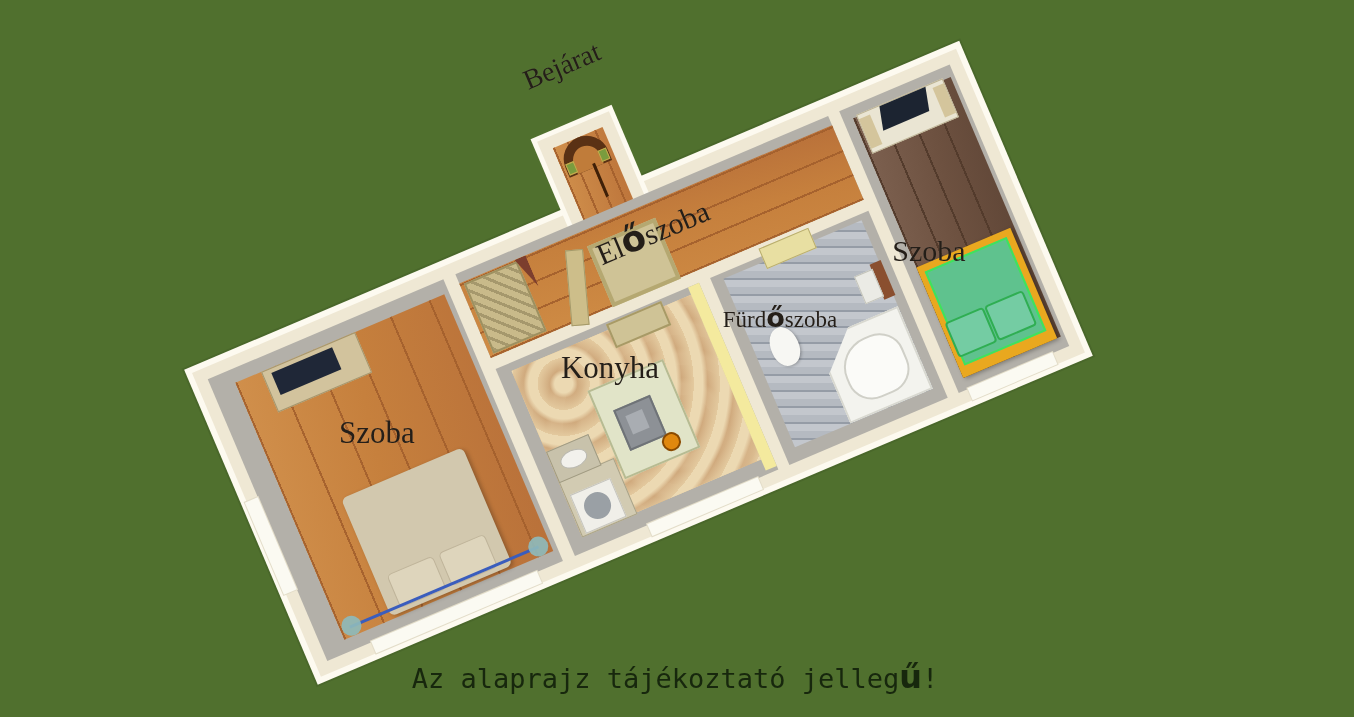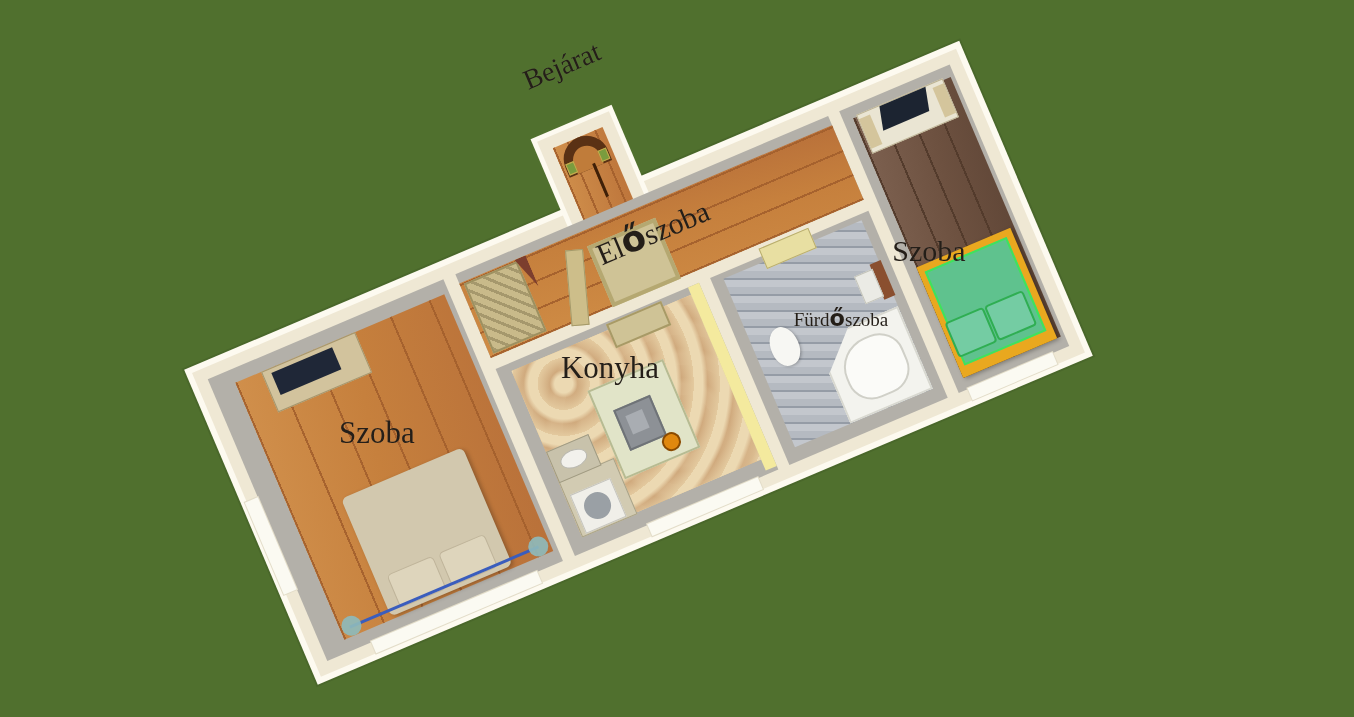--- a/index.html
+++ b/index.html
@@ -138,21 +138,21 @@
   .pg1{left:4px;} .pg2{left:47px;}
   
   .label{
     position:absolute;z-index:5;color:var(--label-text);
     white-space:nowrap;transform:translate(-50%,-50%);
     text-shadow:0 0 1px rgba(255,255,255,.15);
   }
   .label-entrance{left:562px;top:66px;font-size:28px;transform:translate(-50%,-50%) rotate(-23deg);}
   .label-hall{left:653px;top:233px;font-size:30px;transform:translate(-50%,-50%) rotate(-23deg);}
   .label-room-right{left:929px;top:251px;font-size:30px;}
-  .label-bathroom{left:841px;top:320px;font-size:19px;}
+  .label-bathroom{left:780px;top:320px;font-size:23px;}
   .label-kitchen{left:610px;top:368px;font-size:31px;}
   .label-room-left{left:377px;top:433px;font-size:31px;}
   .caption{
     position:absolute;left:675px;top:678px;transform:translate(-50%,-50%);
     font-family:"DejaVu Sans Mono","Liberation Mono",monospace;
     font-size:27px;color:var(--caption-text);white-space:nowrap;z-index:5;
   }
   .subst{font-family:"DejaVu Sans",sans-serif;font-weight:bold;font-size:1.18em;line-height:0;}
 </style>
 </head>
@@ -251,13 +251,14 @@
     <div class="window win-left-wall"></div>
   </div>
 
   <div class="label label-entrance">Bejárat</div>
   <div class="label label-hall hu">El<span class="subst">ő</span>szoba</div>
   <div class="label label-room-right">Szoba</div>
   <div class="label label-bathroom hu">Fürd<span class="subst">ő</span>szoba</div>
   <div class="label label-kitchen">Konyha</div>
   <div class="label label-room-left">Szoba</div>
 
+  <div class="caption hu">Az alaprajz tájékoztató jelleg<span class="subst">ű</span>!</div>
 </div>
 
 </body></html>

